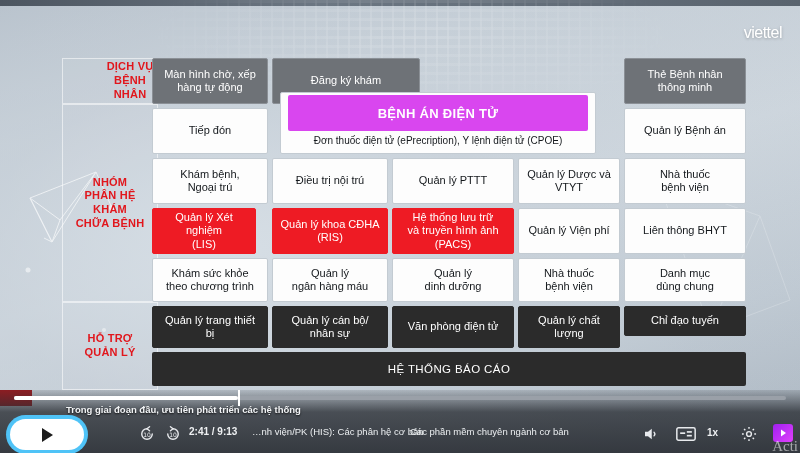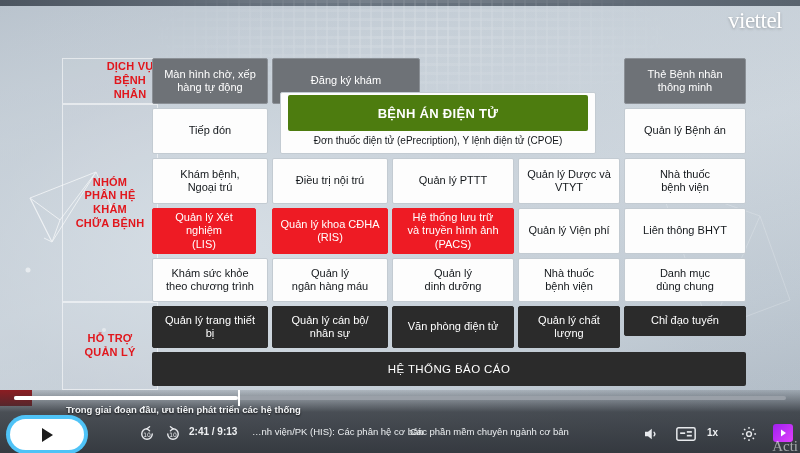--- a/index.html
+++ b/index.html
@@ -30,23 +30,23 @@
 
   
   .topstrip { position:absolute; left:0; top:0; width:800px; height:6px;
               background:linear-gradient(90deg,#4c5560,#6c7783 40%,#59636e); }
   .title {
     position: absolute; left: 0; top: 22px; width: 800px; text-align: center;
     font-size: 21px; font-weight: bold; color: #e1161c; letter-spacing: .4px;
     text-shadow: 0 1px 0 rgba(255,255,255,.55);
   }
   .brand {
-    position: absolute; right: 18px; top: 8px;
-    font-size: 23px; color: #ffffff; letter-spacing: -.5px;
-    font-family: Liberation Serif, serif; font-weight: 400;
+    position: absolute; right: 18px; top: 24px;
+    font-size: 16px; color: #ffffff; letter-spacing: -.5px;
+    font-family: Liberation Sans, sans-serif; font-weight: 400;
     text-shadow: 0 1px 3px rgba(0,0,0,.25);
   }
 
   
   .grp {
     position: absolute; left: 62px; width: 96px;
     border: 1px solid rgba(255,255,255,.55);
     display: flex; align-items: center; justify-content: center;
     text-align: center; color: #e1161c; font-weight: bold;
     font-size: 11px; line-height: 1.25; letter-spacing: .2px;
@@ -70,21 +70,21 @@
   .c-dark  { background:#2b2b2b; color:#fff; border:1px solid #2b2b2b; }
 
   
   #emr-wrap {
     position: absolute; left: 280px; top: 92px; width: 316px; height: 62px;
     background: #fdfdfd; border: 1px solid #c3cbd2; border-radius: 2px;
     display: flex; flex-direction: column; align-items: center;
   }
   #emr-banner {
     width: 300px; height: 36px; margin-top: 2px;
-    background: #4d7c0f; color: #fff; border-radius: 2px;
+    background: #d946ef; color: #fff; border-radius: 2px;
     display: flex; align-items: center; justify-content: center;
     font-size: 13px; font-weight: bold; letter-spacing: .3px;
   }
   #emr-sub { margin-top: 4px; font-size: 10px; color: #14181c; }
 
   #report-bar {
     position: absolute; left: 152px; top: 352px; width: 594px; height: 34px;
     background: #2b2b2b; color: #fff; border-radius: 2px;
     display: flex; align-items: center; justify-content: center;
     font-size: 11.5px; letter-spacing: .4px;

